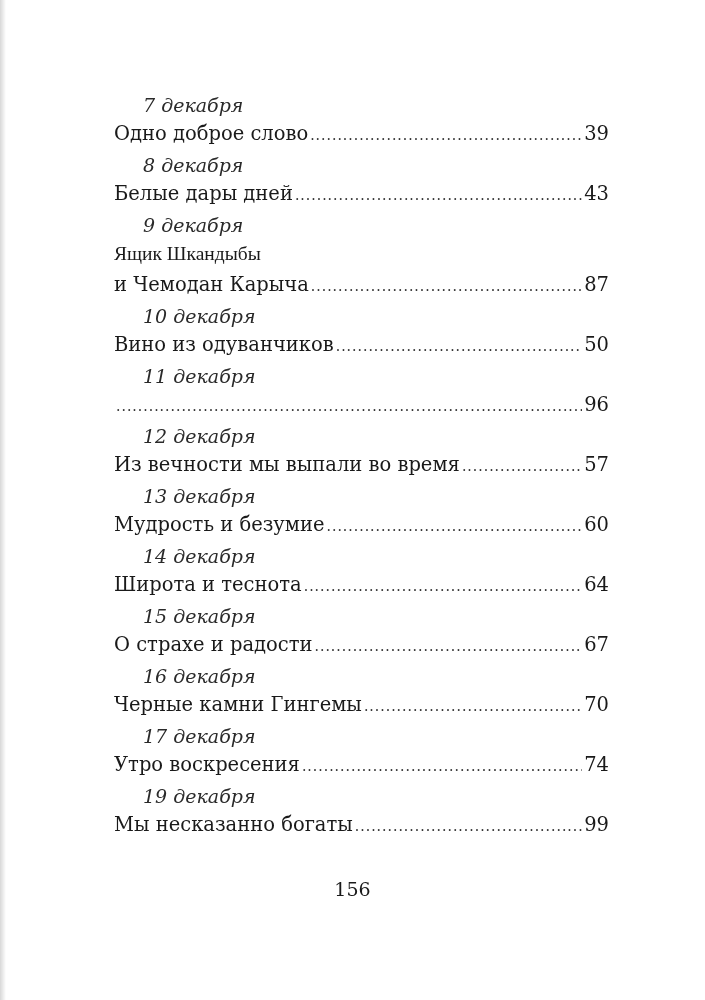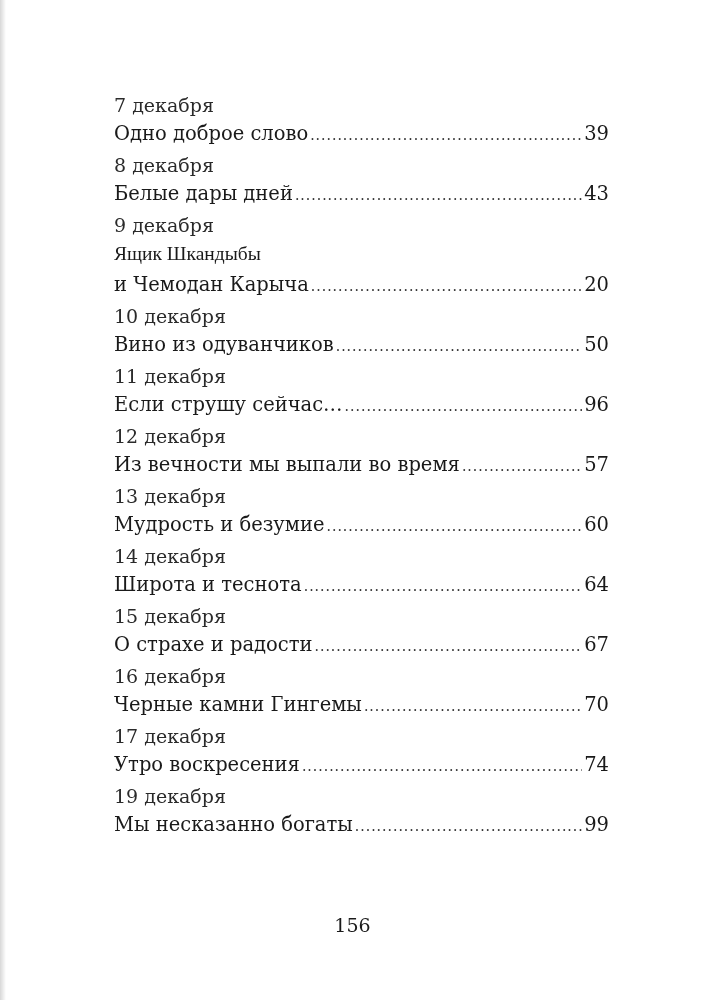--- a/index.html
+++ b/index.html
@@ -4,28 +4,28 @@
 <style>
   html, body { margin:0; padding:0; }
   body {
     width:705px; height:1000px; background:#ffffff; position:relative; overflow:hidden;
     font-family:"DejaVu Serif","Liberation Serif",serif; color:#1a1a1a;
   }
   .page-edge { position:absolute; left:0; top:0; width:6px; height:1000px;
     background:linear-gradient(to right,#d8d8d8,#ffffff); }
   .toc { position:absolute; left:114px; top:92px; width:495px; }
   .entry { margin-bottom:3px; }
-  .date { font-size:19px; line-height:26px; color:#2a2a2a; height:26px; }
+  .date { font-style:italic; font-size:19px; line-height:26px; color:#2a2a2a; height:26px;margin-left:29px; }
   .title-line { display:flex; align-items:baseline; font-size:19.5px; line-height:31px; height:31px; }
   .title-line .t { white-space:nowrap; }
   .title-line .dots { flex:1; overflow:hidden; white-space:nowrap; margin:0 2px; color:#333; letter-spacing:1px; font-size:14px; }
   .title-line .dots::after { content:"...................................................................................................................................................."; }
   .title-line .p { white-space:nowrap; }
   .first-line { font-size:19.5px; line-height:31px; height:31px; white-space:nowrap;font-family:Liberation Serif, serif; }
-  .page-number { position:absolute; left:0; width:705px; top:878px; text-align:center; font-size:19px; color:#1a1a1a;margin-top:36px; }
+  .page-number { position:absolute; left:0; width:705px; top:878px; text-align:center; font-size:19px; color:#1a1a1a; }
 </style>
 </head>
 <body>
 
 <div class="page-edge"></div>
 
 <div class="toc">
   <div class="entry">
     <div class="date">7 декабря</div>
     <div class="title-line">
@@ -41,35 +41,34 @@
         <span class="dots"></span>
         <span class="p">43</span>
       </div>
   </div>
   <div class="entry">
     <div class="date">9 декабря</div>
     <div class="first-line">Ящик Шкандыбы</div>
     <div class="title-line">
         <span class="t">и Чемодан Карыча</span>
         <span class="dots"></span>
-        <span class="p">20</span>
+        <span class="p">87</span>
       </div>
   </div>
   <div class="entry">
     <div class="date">10 декабря</div>
     <div class="title-line">
         <span class="t">Вино из одуванчиков</span>
         <span class="dots"></span>
         <span class="p">50</span>
       </div>
   </div>
   <div class="entry">
     <div class="date">11 декабря</div>
     <div class="title-line">
-        <span class="t">Если струшу сейчас… </span>
         <span class="dots"></span>
         <span class="p">96</span>
       </div>
   </div>
   <div class="entry">
     <div class="date">12 декабря</div>
     <div class="title-line">
         <span class="t">Из вечности мы выпали во время </span>
         <span class="dots"></span>
         <span class="p">57</span>

